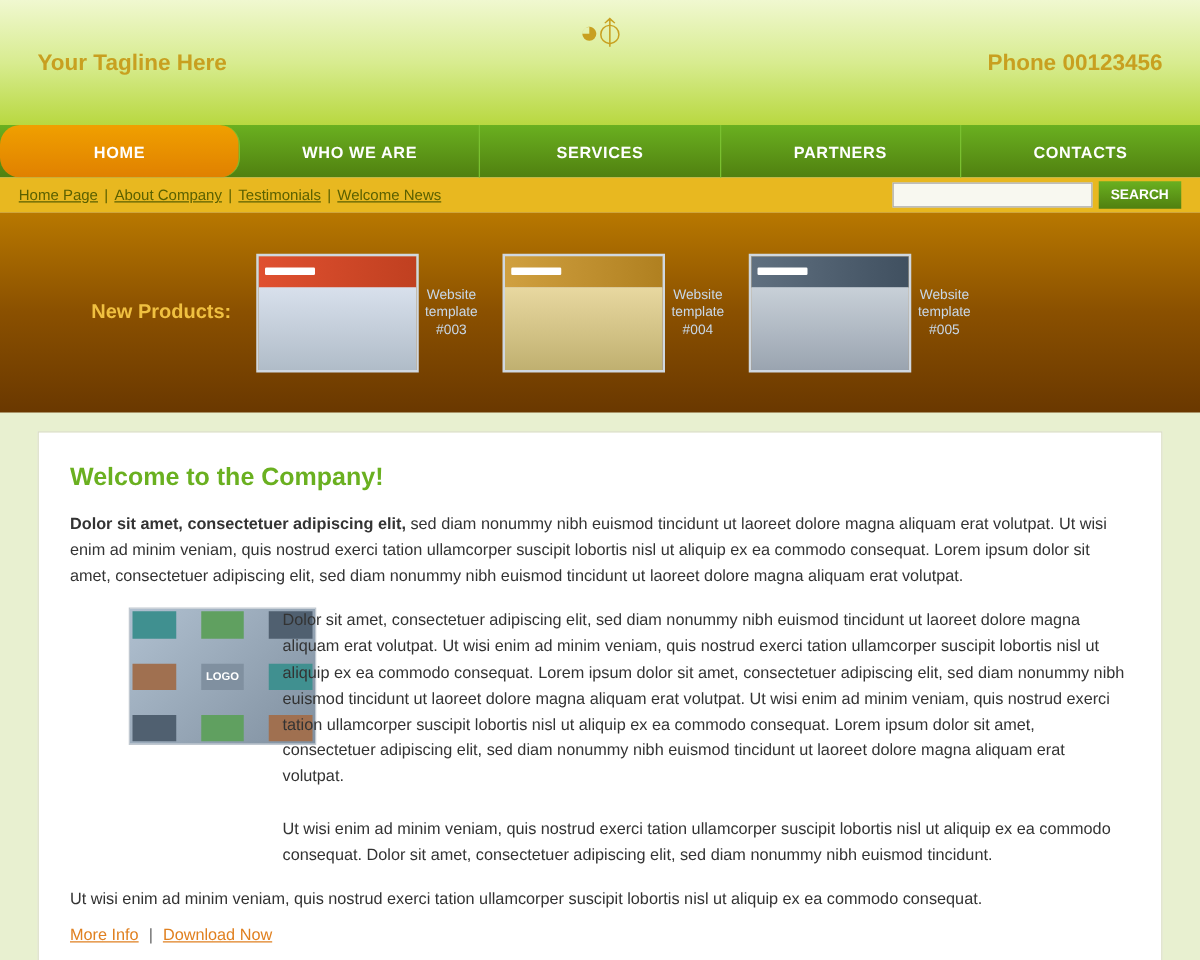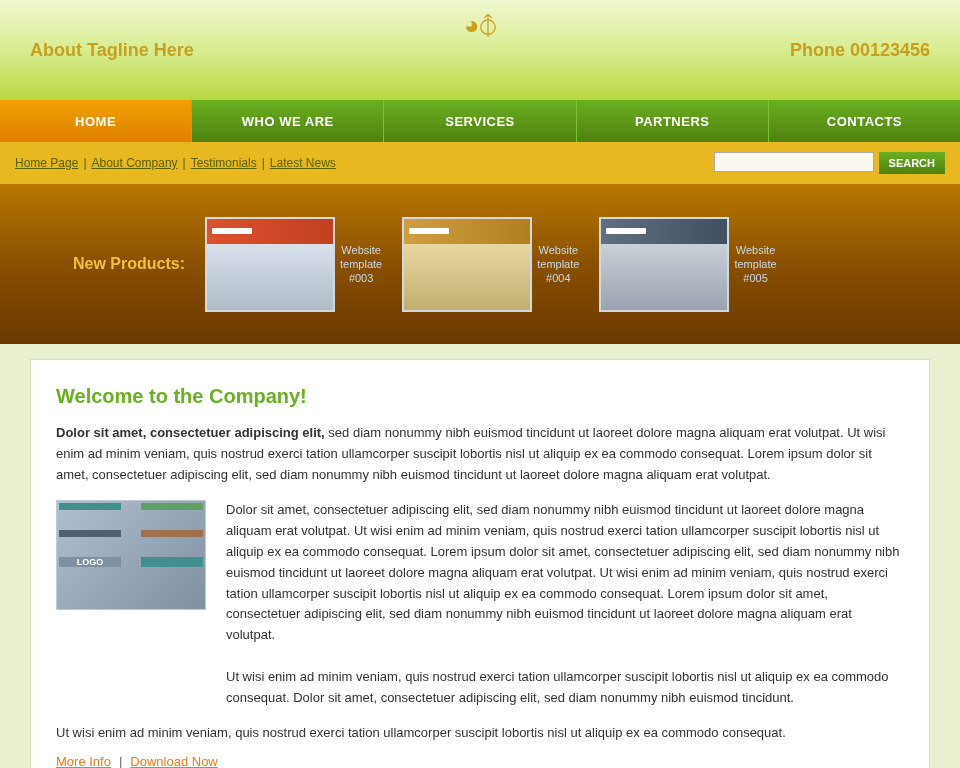--- a/index.html
+++ b/index.html
@@ -56,26 +56,27 @@
       font-size: 13px;
       font-weight: bold;
       text-transform: uppercase;
       letter-spacing: 0.5px;
       cursor: pointer;
       border-right: 1px solid #7ac030;
     }
     .nav-item:last-child { border-right: none; }
     .nav-item.active {
       background: linear-gradient(180deg, #f0a000 0%, #e08000 100%);
+      border-radius: 16px;
     }
 
     
     #breadcrumb {
       background: #e8b820;
-      height: 42px;
+      height: 28px;
       display: flex;
       align-items: center;
       padding: 0 15px;
     }
     #breadcrumb-links {
       flex: 1;
       display: flex;
       align-items: center;
       gap: 5px;
       font-size: 12px;
@@ -83,21 +84,21 @@
     .breadcrumb-link {
       color: #5a6000;
       text-decoration: underline;
       cursor: pointer;
     }
     .breadcrumb-separator {
       color: #5a6000;
     }
     #search-area {
       display: flex;
-      align-items: flex-start;
+      align-items: center;
       gap: 5px;
       padding-left: 36px;
     }
     #search-input {
       width: 160px;
       height: 20px;
       border: 1px solid #aaa;
       padding: 0 4px;
       font-size: 12px;
       background: #f8f8f0;
@@ -223,24 +224,25 @@
     #content-image {
       flex-shrink: 0;
       width: 150px;
     }
     .content-thumb {
       width: 150px;
       height: 110px;
       background: linear-gradient(135deg, #b0c0d0 0%, #8090a0 100%);
       border: 1px solid #c0c8d0;
       display: grid;
-      grid-template-columns: 1fr 1fr;
+      grid-template-columns: 1fr 1fr 1fr;
       grid-template-rows: 1fr 1fr 1fr;
       gap: 20px;
       padding: 2px;
+      margin-left: 47px;
     }
     .thumb-cell {
       background: #7090a8;
     }
     .thumb-cell.logo-cell {
       background: #8090a0;
       display: flex;
       align-items: center;
       justify-content: center;
       font-size: 9px;
@@ -281,21 +283,21 @@
     
     .swirl {
       color: #c8a020;
       font-size: 26px;
     }
   </style>
 </head>
 <body>
 
 <div id="header">
-  <span id="tagline">About Tagline Here</span>
+  <span id="tagline">Your Tagline Here</span>
   <div id="header-logo">
     <div class="swirl">◕⦽</div>
   </div>
   <span id="phone">Phone 00123456</span>
 </div>
 
 <div id="nav">
   <div class="nav-item active">HOME</div>
   <div class="nav-item">WHO WE ARE</div>
   <div class="nav-item">SERVICES</div>
@@ -304,21 +306,21 @@
 </div>
 
 <div id="breadcrumb">
   <div id="breadcrumb-links">
     <span class="breadcrumb-link">Home Page</span>
     <span class="breadcrumb-separator">|</span>
     <span class="breadcrumb-link">About Company</span>
     <span class="breadcrumb-separator">|</span>
     <span class="breadcrumb-link">Testimonials</span>
     <span class="breadcrumb-separator">|</span>
-    <span class="breadcrumb-link">Latest News</span>
+    <span class="breadcrumb-link">Welcome News</span>
   </div>
   <div id="search-area">
     <input type="text" id="search-input" style="">
     <button id="search-button">SEARCH</button>
   </div>
 </div>
 
 <div id="products-banner">
   <div id="new-products-label">New Products:</div>
 

